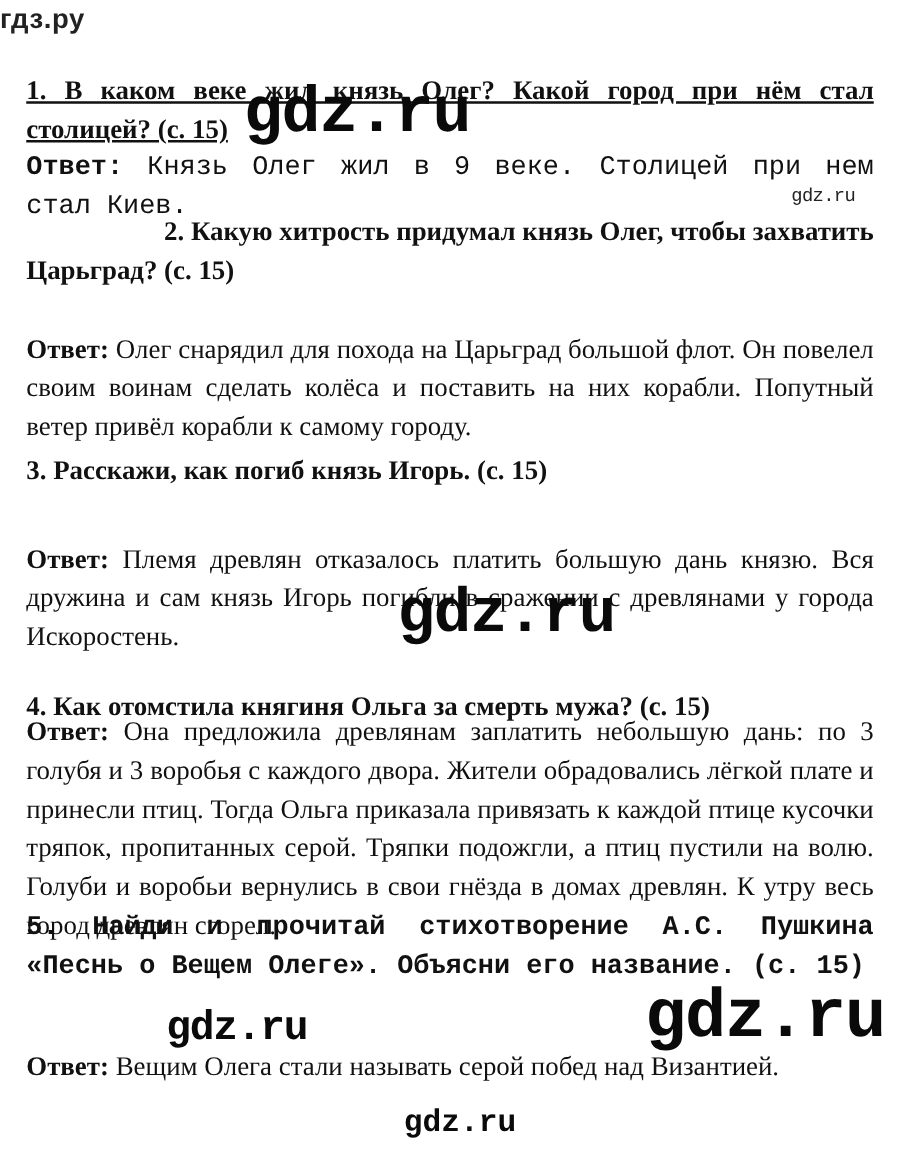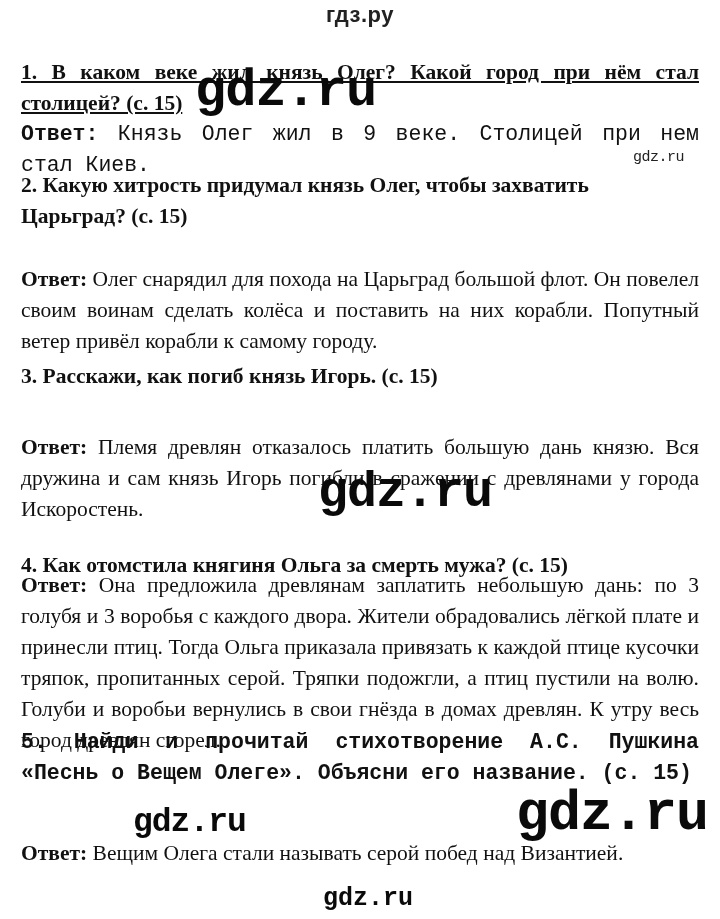--- a/index.html
+++ b/index.html
@@ -12,21 +12,21 @@
       height: 919px;
       position: relative;
       overflow: hidden;
       color: #111111;
     }
     .site-header {
       position: absolute;
       top: 2px;
       left: 0;
       width: 720px;
-      text-align: center;
+      text-align: left;
       font-family: "Liberation Sans", sans-serif;
       font-weight: bold;
       font-size: 22px;
       color: #222222;
       letter-spacing: 0.5px;
     }
     .doc {
       position: absolute;
       left: 21px;
       width: 678px;
@@ -69,21 +69,21 @@
 <div class="site-header">гдз.ру</div>
 
 <div class="doc" style="top:57px;text-decoration:underline;">
   <p class="question">1. В каком веке жил князь Олег? Какой город при нём стал столицей? (с. 15)</p>
 </div>
 <div class="doc" style="top:119px;font-family:Liberation Mono, monospace;">
   <p class="answer"><span class="answer-label">Ответ:</span> <span>Князь Олег жил в 9 веке. Столицей при нем стал Киев.</span></p>
 </div>
 
 <div class="doc" style="top:170px;">
-  <p class="question" style="text-align:left;">2. Какую хитрость придумал князь Олег, чтобы захватить Царьград? (с. 15)</p>
+  <p class="question" style="text-align:right;">2. Какую хитрость придумал князь Олег, чтобы захватить Царьград? (с. 15)</p>
 </div>
 <div class="doc" style="top:264px;">
   <p class="answer"><span class="answer-label">Ответ:</span> <span>Олег снарядил для похода на Царьград большой флот. Он повелел своим воинам сделать колёса и поставить на них корабли. Попутный ветер привёл корабли к самому городу.</span></p>
 </div>
 
 <div class="doc" style="top:361px;">
   <p class="question">3. Расскажи, как погиб князь Игорь. (с. 15)</p>
 </div>
 <div class="doc" style="top:432px;">
   <p class="answer"><span class="answer-label">Ответ:</span> <span>Племя древлян отказалось платить большую дань князю. Вся дружина и сам князь Игорь погибли в сражении с древлянами у города Искоростень.</span></p>

